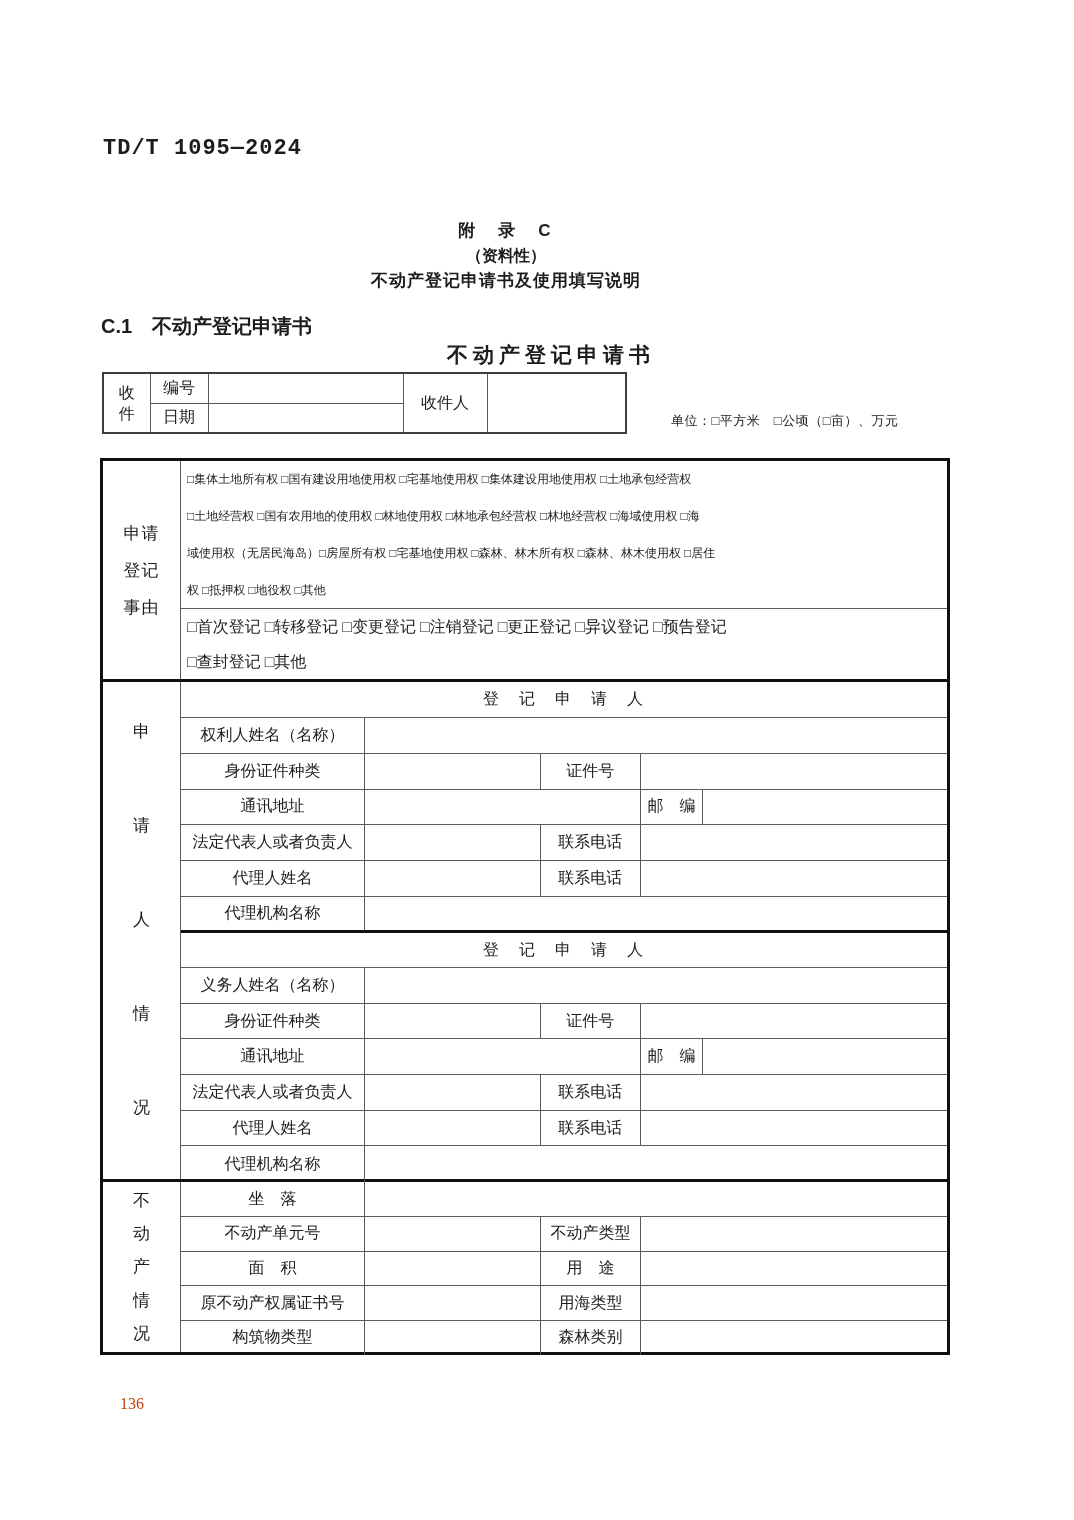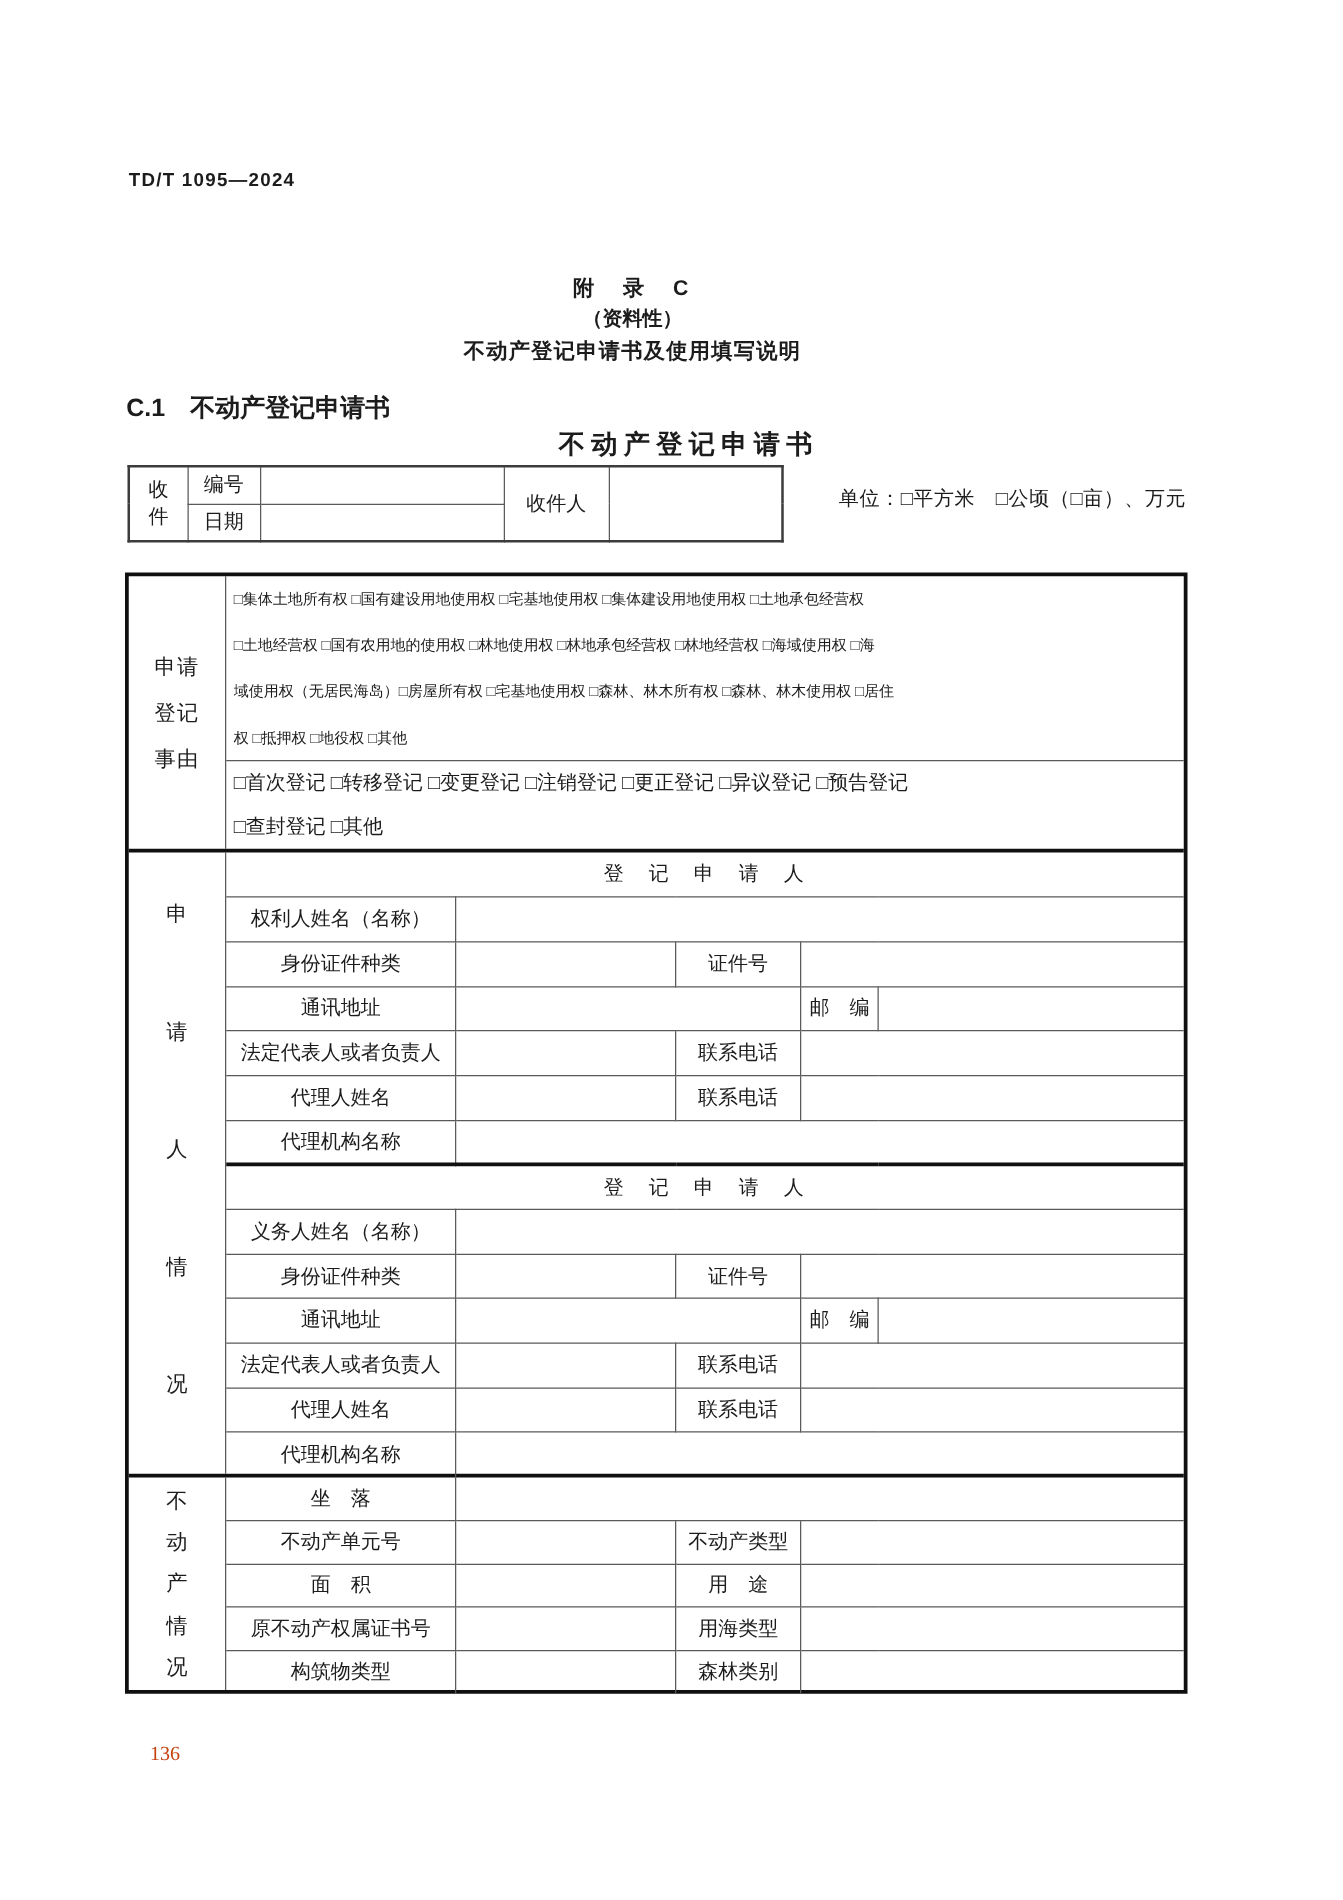--- a/index.html
+++ b/index.html
@@ -1,34 +1,34 @@
 <!DOCTYPE html>
 <html><head>
 <meta charset="utf-8">
 <style>
   html,body{margin:0;padding:0;background:#fff;}
   .page{position:relative;width:1074px;height:1520px;background:#ffffff;overflow:hidden;
         font-family:"Liberation Serif",serif;color:#1c1c1c;}
-  .doc-code{position:absolute;left:103px;top:136px;font-family:Liberation Sans, sans-serif;
-        font-weight:bold;font-size:15px;letter-spacing:1px;text-align:center;}
+  .doc-code{position:absolute;left:103px;top:136px;font-family:Liberation Mono, monospace;
+        font-weight:bold;font-size:22px;letter-spacing:1px;text-align:center;}
   .appendix{position:absolute;left:81px;top:218px;width:850px;text-align:center;
         font-family:"Liberation Sans",sans-serif;font-weight:bold;}
   .appendix .l1{font-size:17px;line-height:25px;letter-spacing:3px;}
   .appendix .l2{font-size:16px;line-height:25px;}
   .appendix .l3{font-size:17px;line-height:25px;letter-spacing:1px;}
   .section-heading{position:absolute;left:101px;top:313px;font-family:"Liberation Sans",sans-serif;
         font-weight:bold;font-size:20px;}
   .form-title{position:absolute;left:126px;top:341px;width:850px;text-align:center;
         font-family:"Liberation Sans",sans-serif;font-weight:bold;font-size:21px;letter-spacing:5px;}
   
   .receipt{position:absolute;left:102px;top:372px;width:523px;height:60px;
         border-collapse:collapse;table-layout:fixed;font-size:16px;border:2px solid #3c3c3c;}
   .receipt td{border:1px solid #5a5a5a;padding:0;text-align:center;vertical-align:middle;}
   .receipt .vhead span{display:block;line-height:21px;}
-  .unit-note{position:absolute;left:671px;top:389px;font-size:16px;letter-spacing:0.5px;}
+  .unit-note{position:absolute;left:671px;top:412px;font-size:13px;letter-spacing:0.5px;}
   
   .main-table{position:absolute;left:100px;top:458px;width:850px;border:3px solid #101010;
         box-sizing:border-box;background:#fff;}
   .sec{display:flex;box-sizing:border-box;}
   .side{flex:0 0 78px;width:78px;border-right:1px solid #5a5a5a;box-sizing:border-box;
         display:flex;flex-direction:column;align-items:center;justify-content:center;
         font-size:17px;text-align:center;}
   .sec-a{height:218px;}
   .side-a div{line-height:37px;letter-spacing:1px;}
   .sec-a-content{flex:1;display:flex;flex-direction:column;min-width:0;}

